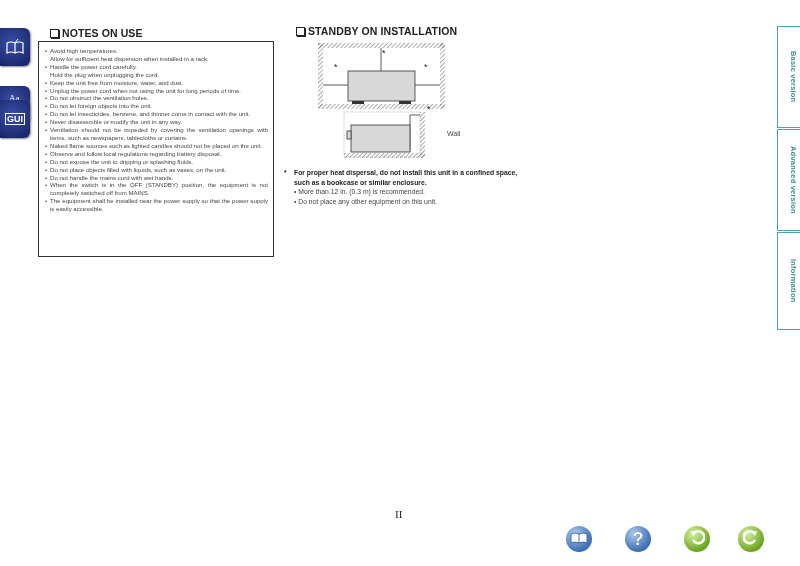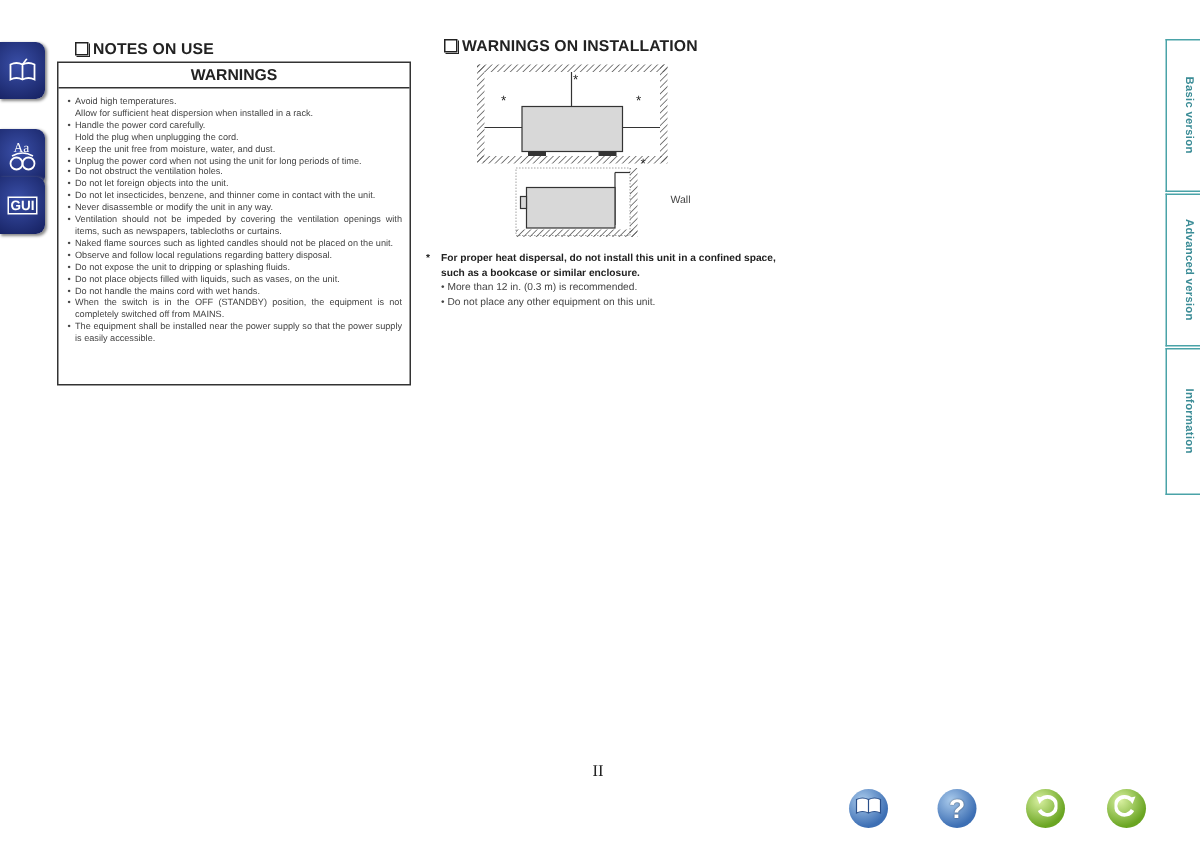--- a/index.html
+++ b/index.html
@@ -40,29 +40,28 @@
 <div class="lefttab" style="top:86px">
   <span>
     <svg width="20" height="26" viewBox="0 0 20 26">
         <text x="4" y="9" font-size="9" fill="#fff" font-family="Liberation Serif, serif">Aa</text>
         <circle cx="6" cy="17" r="4" fill="none" stroke="#fff" stroke-width="1.2"></circle>
         <circle cx="14" cy="17" r="4" fill="none" stroke="#fff" stroke-width="1.2"></circle>
         <path d="M3 12 Q10 8 17 12" fill="none" stroke="#fff" stroke-width="1"></path>
       </svg>
   </span>
 </div>
-<div class="lefttab" style="top:118px">
+<div class="lefttab" style="top:100px">
   <span style="border:1px solid #fff;padding:0 1px;font-size:9px;font-weight:bold;line-height:10px">GUI</span>
 </div>
 
 <div class="h2" style="left:38px;top:27px">
   <span class="box"></span><span>NOTES ON USE</span>
 </div>
 <div class="warnbox">
-  <div class="warnhead">WARNINGS</div>
   <ul class="warnlist" id="warnlist">
       <li>
         <span class="sub">Avoid high temperatures.</span>
         <span class="sub">Allow for sufficient heat dispersion when installed in a rack.</span>
       </li>
       <li>
         <span class="sub">Handle the power cord carefully.</span>
         <span class="sub">Hold the plug when unplugging the cord.</span>
       </li>
       <li>
@@ -104,21 +103,21 @@
       <li>
         <span class="sub">When the switch is in the OFF (STANDBY) position, the equipment is not completely switched off from MAINS.</span>
       </li>
       <li>
         <span class="sub">The equipment shall be installed near the power supply so that the power supply is easily accessible.</span>
       </li>
     </ul>
 </div>
 
 <div class="h2" style="left:284px;top:25px">
-  <span class="box"></span><span>WARNINGS ON INSTALLATION</span>
+  <span class="box"></span><span>STANDBY ON INSTALLATION</span>
 </div>
 
 <svg style="position:absolute;left:318px;top:40px" width="140" height="120">
   <defs>
     <pattern id="hatch" width="3" height="3" patternUnits="userSpaceOnUse" patternTransform="rotate(45)">
       <line x1="0" y1="0" x2="0" y2="3" stroke="#555" stroke-width="1"></line>
     </pattern>
   </defs>
 
   <rect x="0" y="3" width="127" height="5" fill="url(#hatch)"></rect>

